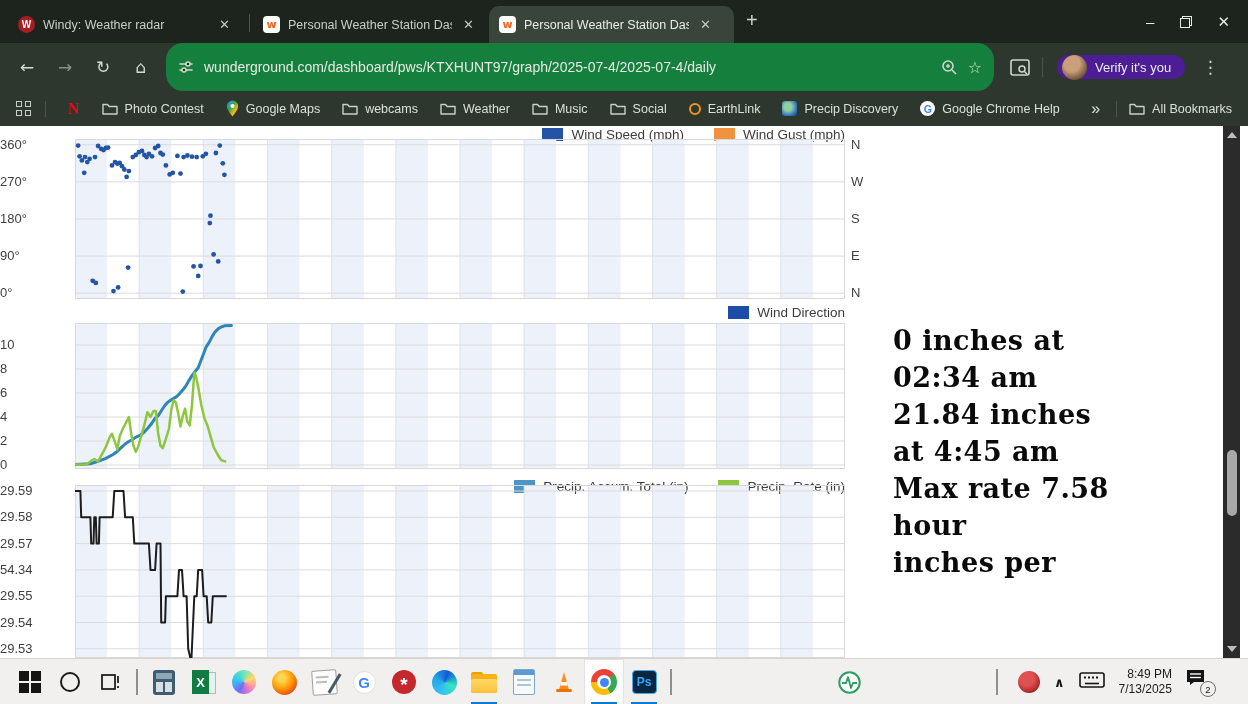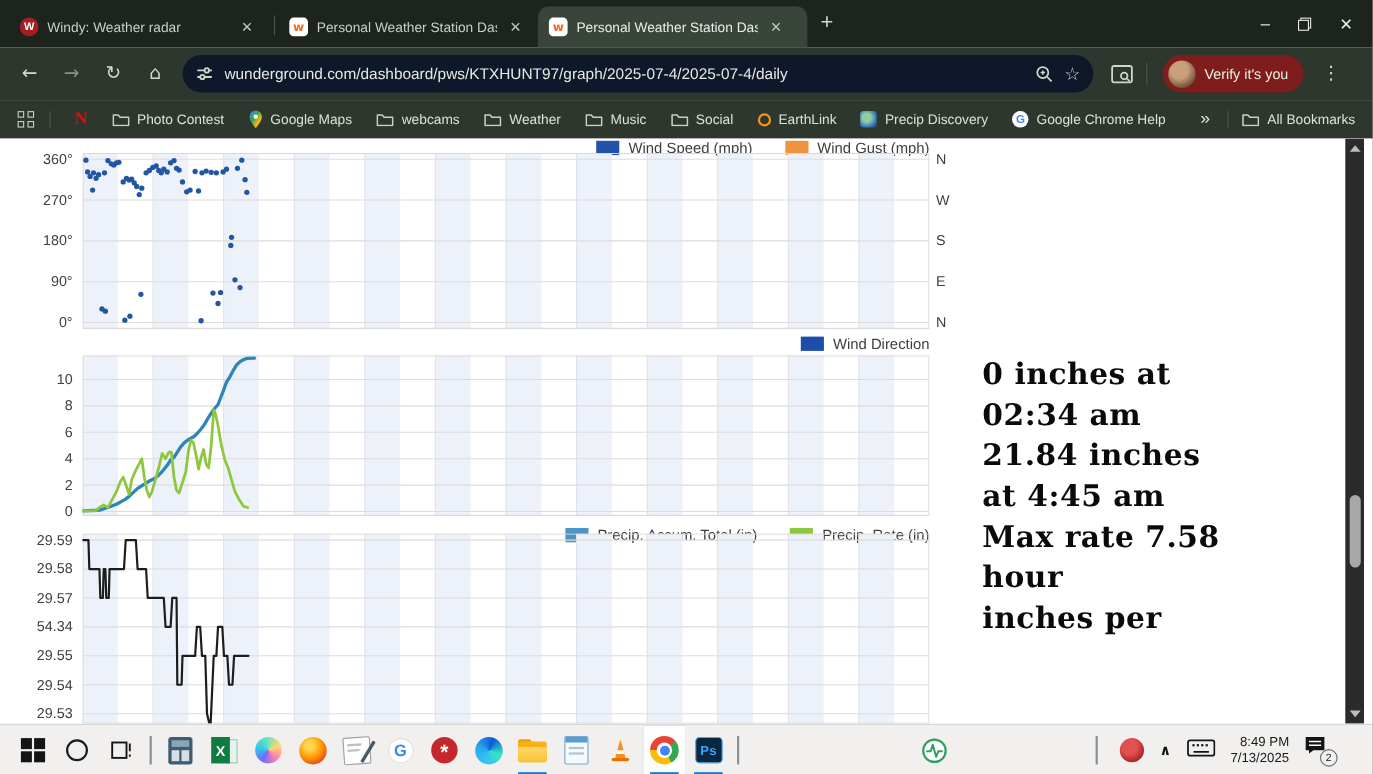--- a/index.html
+++ b/index.html
@@ -20,26 +20,26 @@
   #newtab{position:absolute;left:746px;top:10px;color:#cdd4cb;font-size:20px;line-height:20px;}
   #wincontrols{position:absolute;right:0;top:0;height:43px;display:flex;align-items:center;gap:26px;padding-right:18px;color:#e7eae5;}
   #wincontrols span{font-size:15px;}
   .restore-glyph{position:relative;width:11px;height:11px;display:inline-block;}
   .restore-glyph i{position:absolute;border:1.4px solid #e7eae5;width:8px;height:8px;display:block;}
   .restore-glyph i:first-child{left:2px;top:0;}
   .restore-glyph i:last-child{left:0;top:2px;background:#1d241d;}
   #toolbar{position:absolute;left:0;top:43px;width:1248px;height:48px;background:#2d372e;
            display:flex;align-items:center;color:#d3dad2;}
   .tb-ic{width:38px;text-align:center;font-size:17px;font-family:"DejaVu Sans",sans-serif;}
-  #omnibox{display:flex;align-items:center;gap:10px;width:828px;height:34px;margin-left:6px;
-           background:#0f172a;border-radius:17px;padding:0 12px;box-sizing:border-box;}
+  #omnibox{display:flex;align-items:center;gap:10px;width:828px;height:48px;margin-left:6px;
+           background:#15803d;border-radius:17px;padding:0 12px;box-sizing:border-box;}
   #omnibox .url{flex:1;font-size:14px;color:#e6e9e3;white-space:nowrap;overflow:hidden;}
   .omni-ic{flex:0 0 auto;display:flex;align-items:center;}
-  #verify-pill{display:flex;align-items:center;gap:8px;height:34px;border-radius:17px;
-               background:#7f1d1d;color:#e8f0e6;font-size:13px;padding:0 14px 0 5px;margin-left:14px;}
+  #verify-pill{display:flex;align-items:center;gap:8px;height:24px;border-radius:17px;
+               background:#4c1d95;color:#e8f0e6;font-size:13px;padding:0 14px 0 5px;margin-left:14px;}
   #avatar{width:25px;height:25px;border-radius:50%;
           background:radial-gradient(circle at 40% 35%,#c9a07b 0 35%,#7a5a3e 70%,#4b3725);}
   .vdiv{width:1px;height:20px;background:#4b564b;margin-left:12px;}
   #bookmarksbar{position:absolute;left:0;top:91px;width:1248px;height:35px;background:#2d372e;
                 display:flex;align-items:center;color:#dbe0d8;font-size:12.5px;}
   .bm{display:flex;align-items:center;gap:7px;margin-left:22px;white-space:nowrap;}
   .appsgrid{display:grid;grid-template-columns:6px 6px;grid-gap:3px;margin-left:16px;}
   .appsgrid i{width:6px;height:6px;border:1.4px solid #c8cfc6;display:block;box-sizing:border-box;}
   .bm-circle-el{width:12px;height:12px;border-radius:50%;border:2.6px solid #f7941d;box-sizing:border-box;}
   .bm-globe{width:15px;height:15px;border-radius:3px;
@@ -48,21 +48,21 @@
               font-size:10.5px;display:flex;align-items:center;justify-content:center;}
   .bm-n{color:#e50914;font-weight:bold;font-size:16px;font-family:"Liberation Serif",serif;}
   #bm-right{margin-left:auto;display:flex;align-items:center;}
   
   #page{position:absolute;left:0;top:126px;width:1248px;height:532px;background:#fff;overflow:hidden;}
   .legend-row{position:absolute;left:0;width:845px;height:16px;display:flex;justify-content:flex-end;
               gap:30px;align-items:center;font-size:13.5px;color:#3c3c3c;}
   .legend-item{display:flex;align-items:center;gap:8px;}
   .legend-swatch{width:21px;height:13px;display:inline-block;}
   .chart{position:absolute;left:0;width:885px;}
-  .ytick{position:absolute;left:0;width:66px;text-align:right;font-size:13px;color:#3f3f3f;height:16px;line-height:16px;}
+  .ytick{position:absolute;left:0;width:66px;text-align:left;font-size:13px;color:#3f3f3f;height:16px;line-height:16px;}
   .rtick{position:absolute;left:851px;width:26px;text-align:left;font-size:13px;color:#3f3f3f;height:16px;line-height:16px;}
   #annotation{position:absolute;left:893px;top:196px;width:330px;
               font-family:"DejaVu Serif","Liberation Serif",serif;font-weight:bold;
               font-size:27px;line-height:37px;color:#0a0a0a;letter-spacing:0.5px;}
   #scrollbar{position:absolute;left:1223px;top:0;width:17px;height:532px;background:#2b2b2b;}
   #scrollbar .arrow{position:absolute;left:3.5px;width:0;height:0;border-left:5px solid transparent;border-right:5px solid transparent;}
   #sb-up{top:6px;border-bottom:6px solid #bdbdbd;}
   #sb-down{bottom:6px;border-top:6px solid #bdbdbd;}
   #sb-thumb{position:absolute;left:3.5px;top:324px;width:10px;height:66px;border-radius:5px;background:#a8a8a8;}
   

